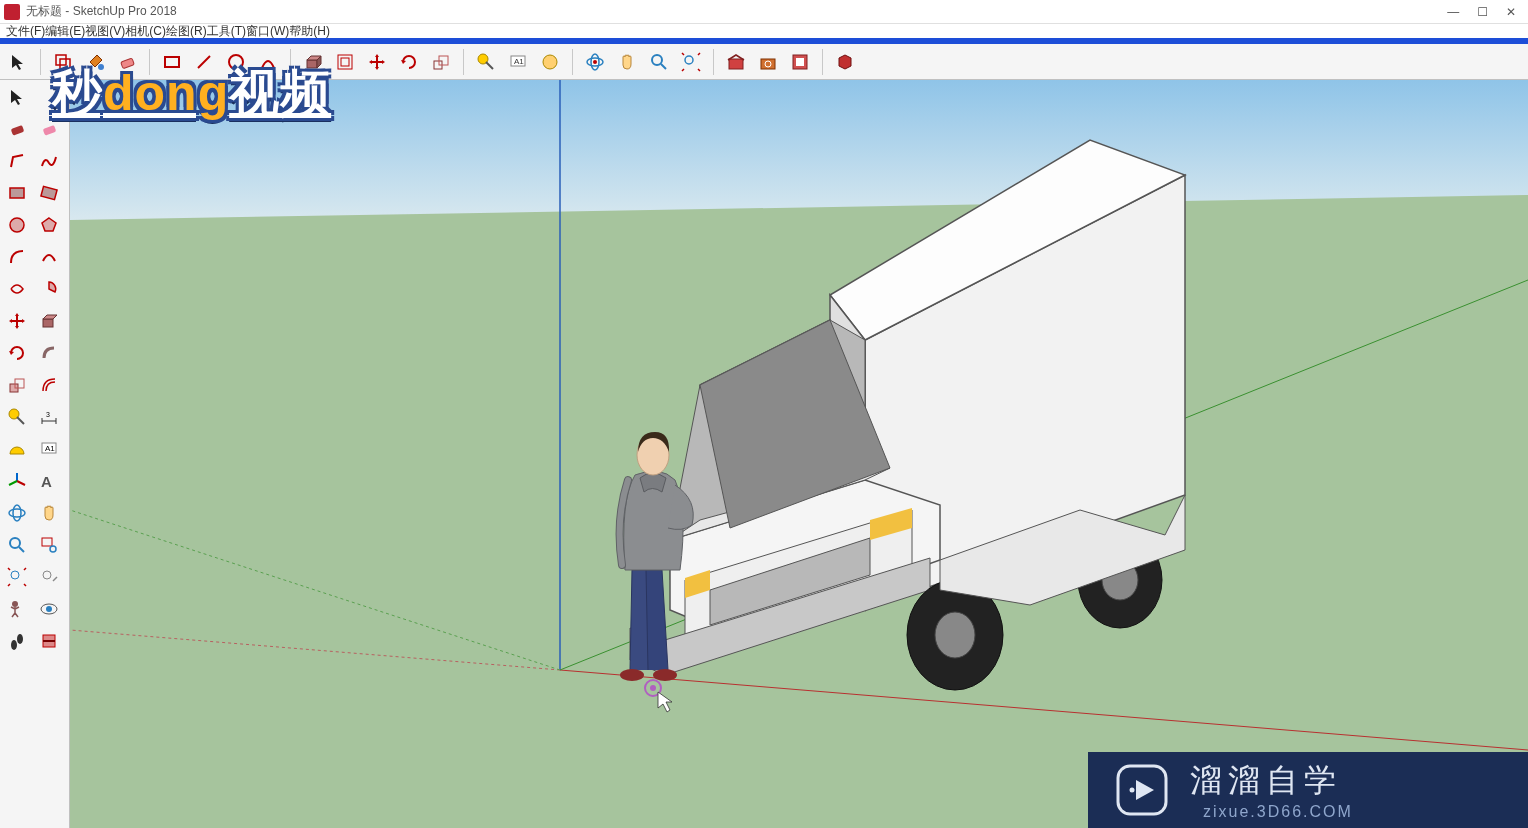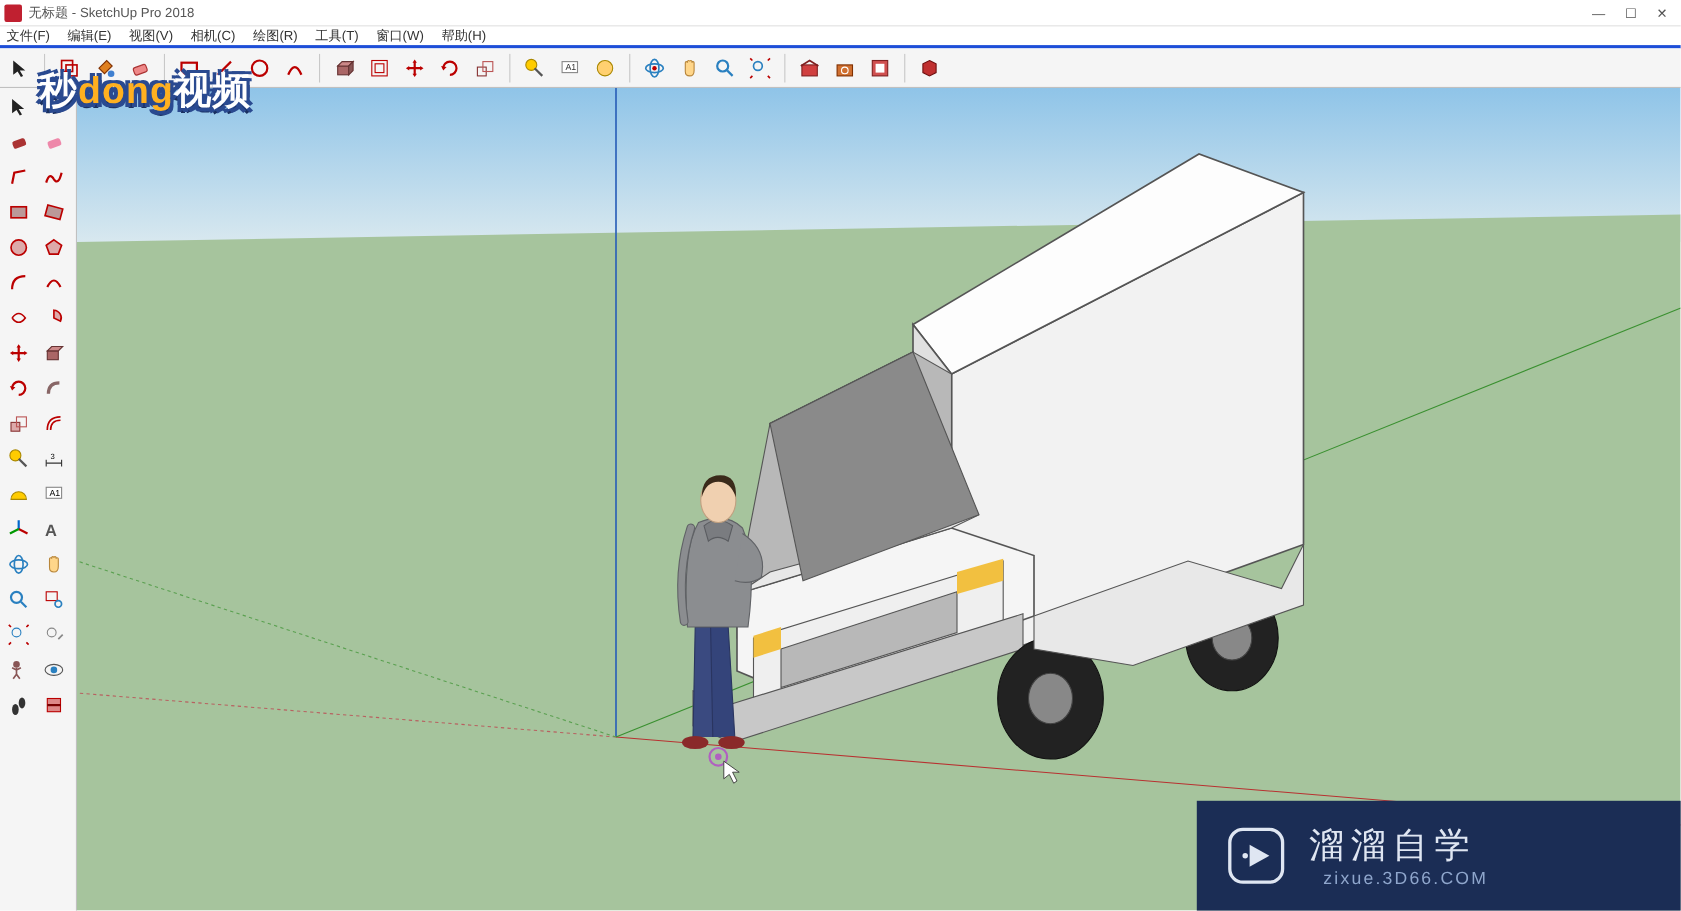--- a/index.html
+++ b/index.html
@@ -2,34 +2,34 @@
 <html><head>
 <meta charset="utf-8">
 <style>
   * { box-sizing: border-box; margin: 0; padding: 0; }
   body { font-family: "Microsoft YaHei", Tahoma, sans-serif; font-size: 12px; background: #fff; overflow: hidden; width: 1528px; height: 828px; position: relative; }
   .titlebar { height: 24px; background: #fff; display: flex; align-items: center; padding: 0 4px; border-bottom: 1px solid #e0e0e0; }
   .titlebar .app-icon { width: 16px; height: 16px; background: #c02030; border-radius: 2px; margin-right: 6px; }
   .titlebar .title { color: #555; flex: 1; }
   .titlebar .win-controls { display: flex; gap: 18px; color: #555; padding-right: 8px; }
   .titlebar .win-controls span { cursor: pointer; }
-  .menubar { height: 20px; display: flex; align-items: center; gap: 16px; padding: 0 6px; color: #333; border-bottom: 3px solid #1d4ed8; }
+  .menubar { height: 20px; display: flex; align-items: center; padding: 0 6px; color: #333; border-bottom: 6px solid #1d4ed8; }
   .menubar span { cursor: default; }
   .top-toolbar { height: 36px; background: #f5f5f5; border-bottom: 1px solid #c0c0c0; display: flex; align-items: center; padding: 0 4px; gap: 4px; }
   .top-toolbar .sep { width: 1px; height: 26px; background: #c8c8c8; margin: 0 4px; }
   .tb-btn { width: 28px; height: 28px; display: flex; align-items: center; justify-content: center; border: 1px solid transparent; border-radius: 2px; }
   .main { position: absolute; left: 0; top: 80px; right: 0; bottom: 0; display: flex; }
   .left-toolbar { width: 70px; background: #f5f5f5; border-right: 1px solid #c0c0c0; display: flex; flex-direction: column; padding: 2px; gap: 2px; }
   .left-toolbar .row { display: flex; gap: 2px; }
   .lt-btn { width: 30px; height: 30px; display: flex; align-items: center; justify-content: center; border: 1px solid transparent; border-radius: 2px; }
   .viewport { flex: 1; position: relative; overflow: hidden; }
   .viewport svg { width: 100%; height: 100%; display: block; }
-  .watermark-top { position: absolute; left: 36px; top: 60px; font-weight: 900; font-size: 34px; color: #fff; text-shadow: -3px -3px 0 #2a4a90, 3px -3px 0 #2a4a90, -3px 3px 0 #2a4a90, 3px 3px 0 #2a4a90, 0 4px 0 #1a3060; font-family: sans-serif; pointer-events: none; letter-spacing: 1px; }
+  .watermark-top { position: absolute; left: 52px; top: 60px; font-weight: 900; font-size: 50px; color: #fff; text-shadow: -3px -3px 0 #2a4a90, 3px -3px 0 #2a4a90, -3px 3px 0 #2a4a90, 3px 3px 0 #2a4a90, 0 4px 0 #1a3060; font-family: sans-serif; pointer-events: none; letter-spacing: 1px; text-decoration: underline; }
   .watermark-top .dong { color: #ffb020; }
-  .watermark-bot { position: absolute; right: 0; bottom: 0; width: 440px; height: 100px; background: #1b2d55; display: flex; align-items: center; gap: 18px; padding: 0 24px; pointer-events: none; }
+  .watermark-bot { position: absolute; right: 0; bottom: 0; width: 440px; height: 76px; background: #1b2d55; display: flex; align-items: center; gap: 18px; padding: 0 24px; pointer-events: none; }
   .watermark-bot .play-icon svg { display: block; }
   .watermark-bot .wtext { color: #dfe6f2; }
   .watermark-bot .wtext .big { font-size: 32px; font-weight: 500; letter-spacing: 6px; }
   .watermark-bot .wtext .small { font-size: 16px; letter-spacing: 2px; color: #8fa6cc; margin-left: 13px; }
 </style>
 </head>
 <body>
 
 <div class="titlebar">
   <div class="app-icon"></div>

